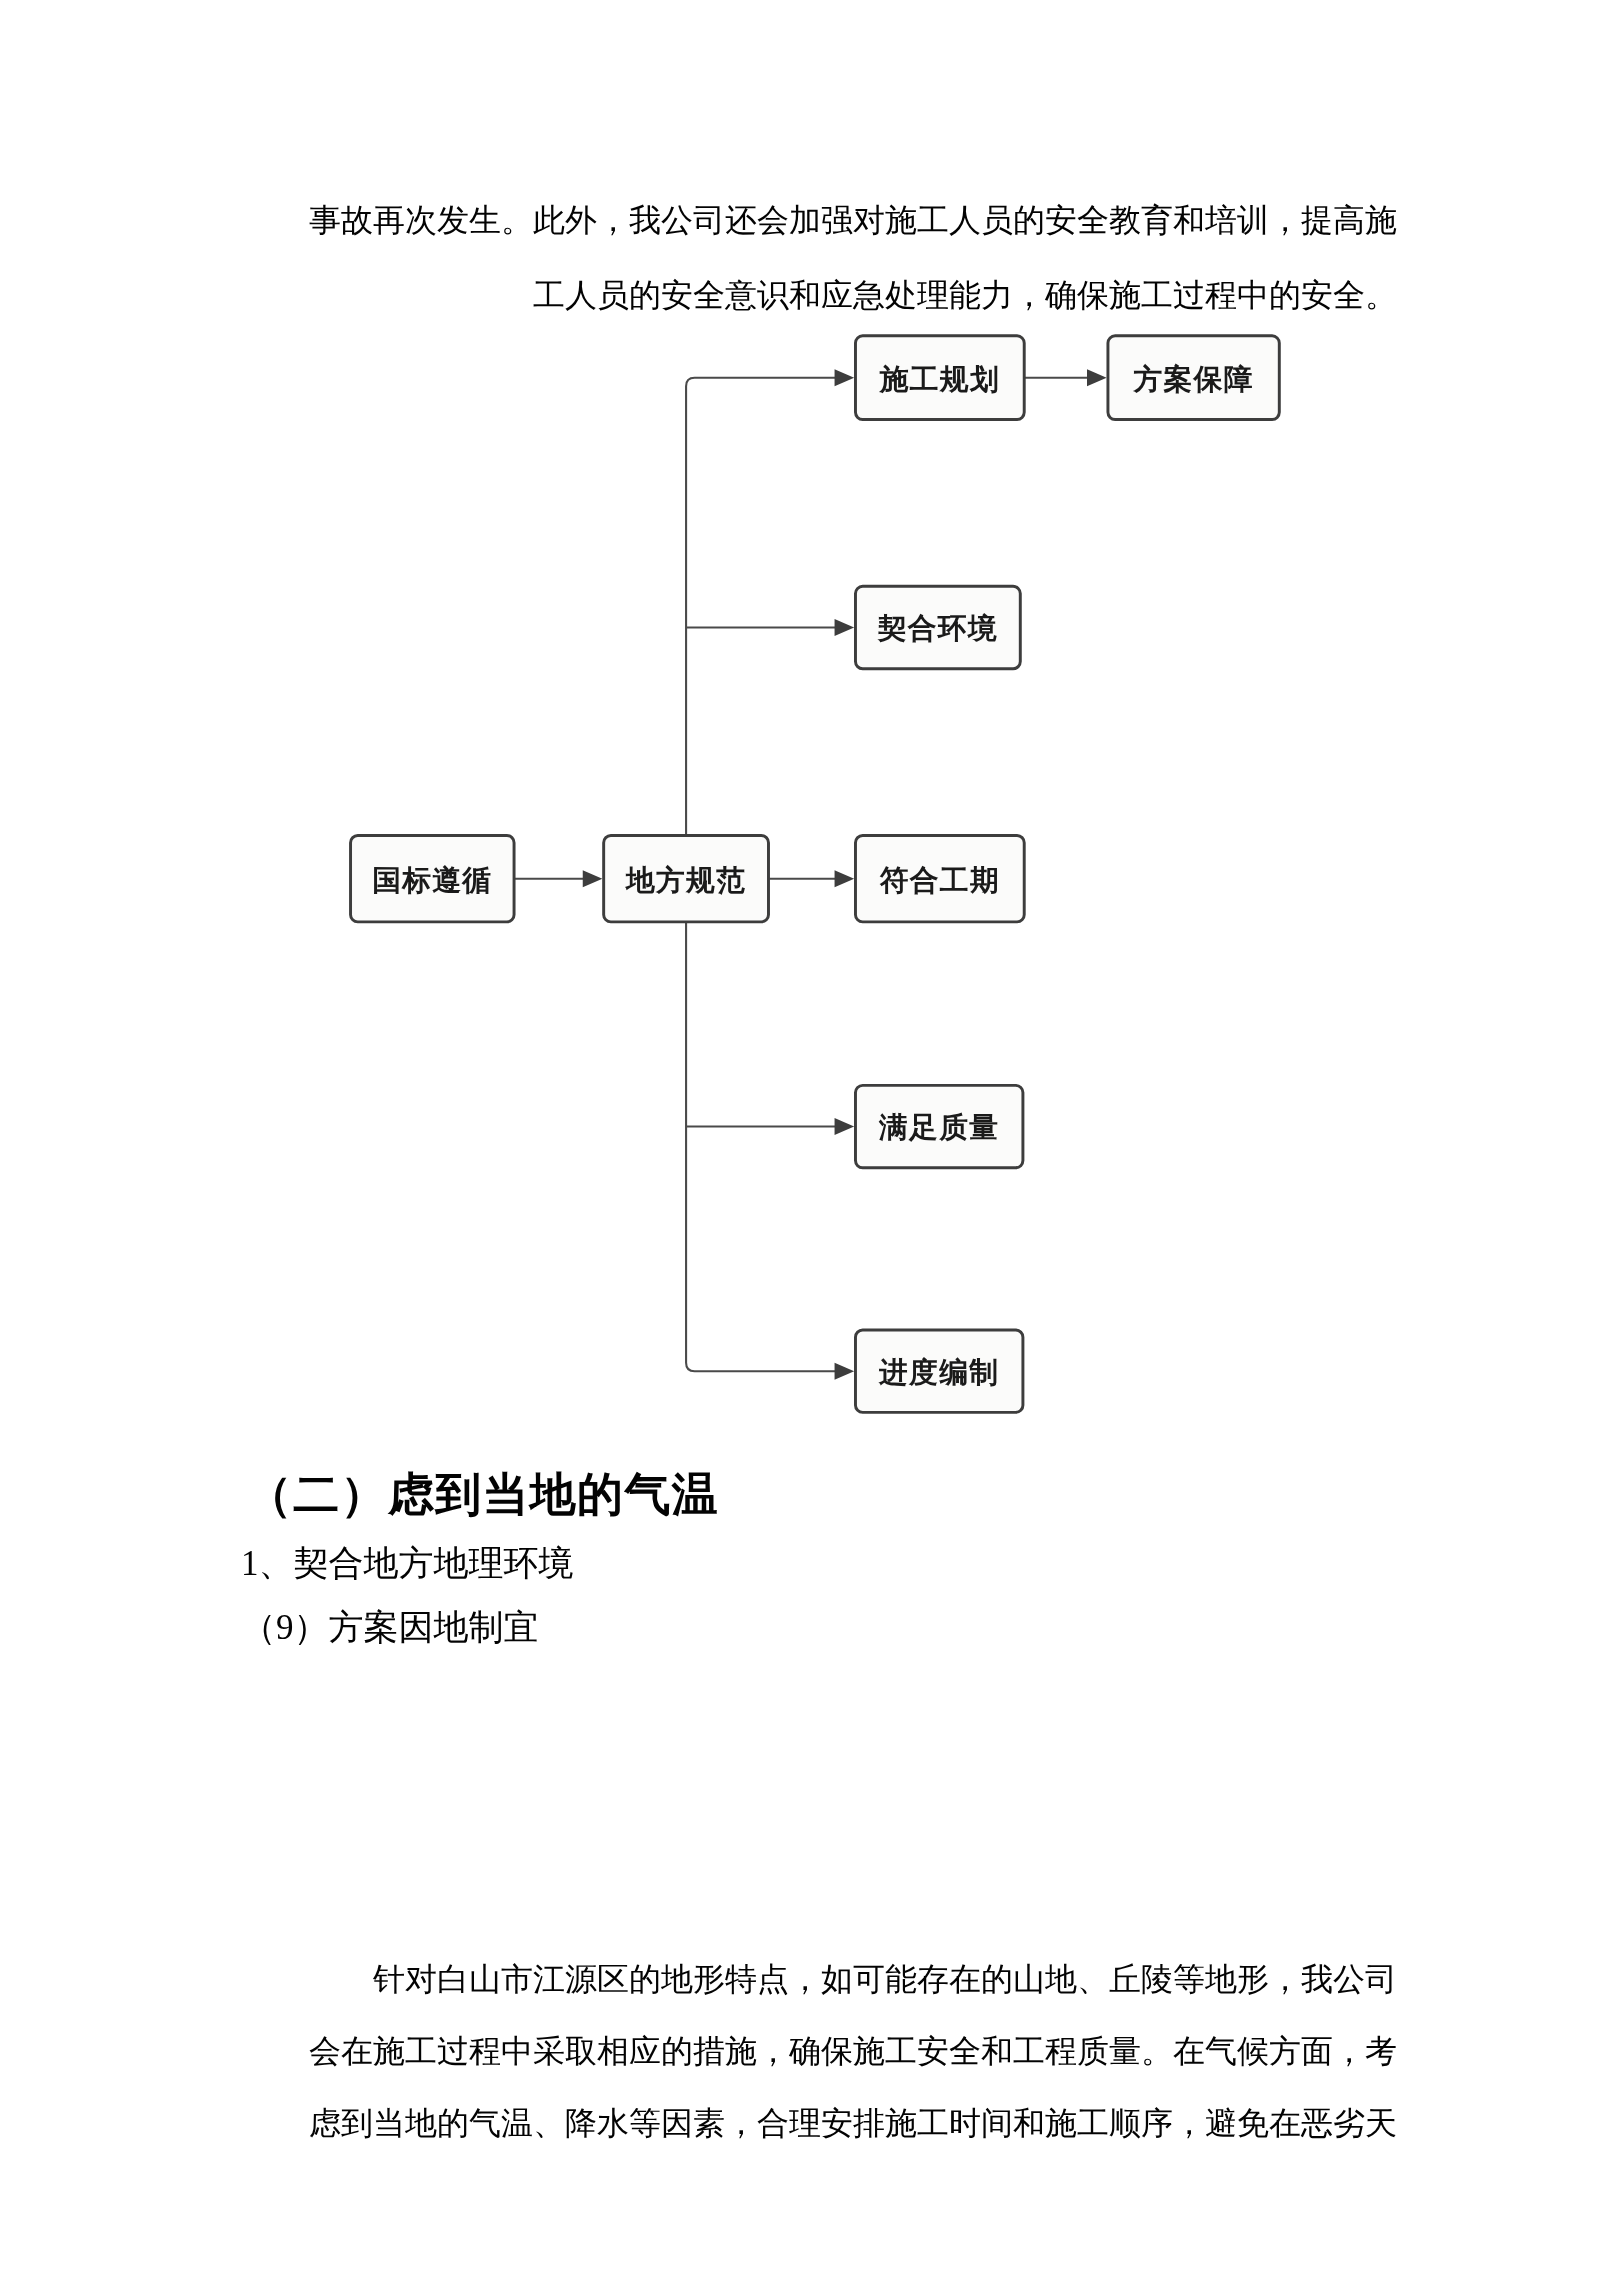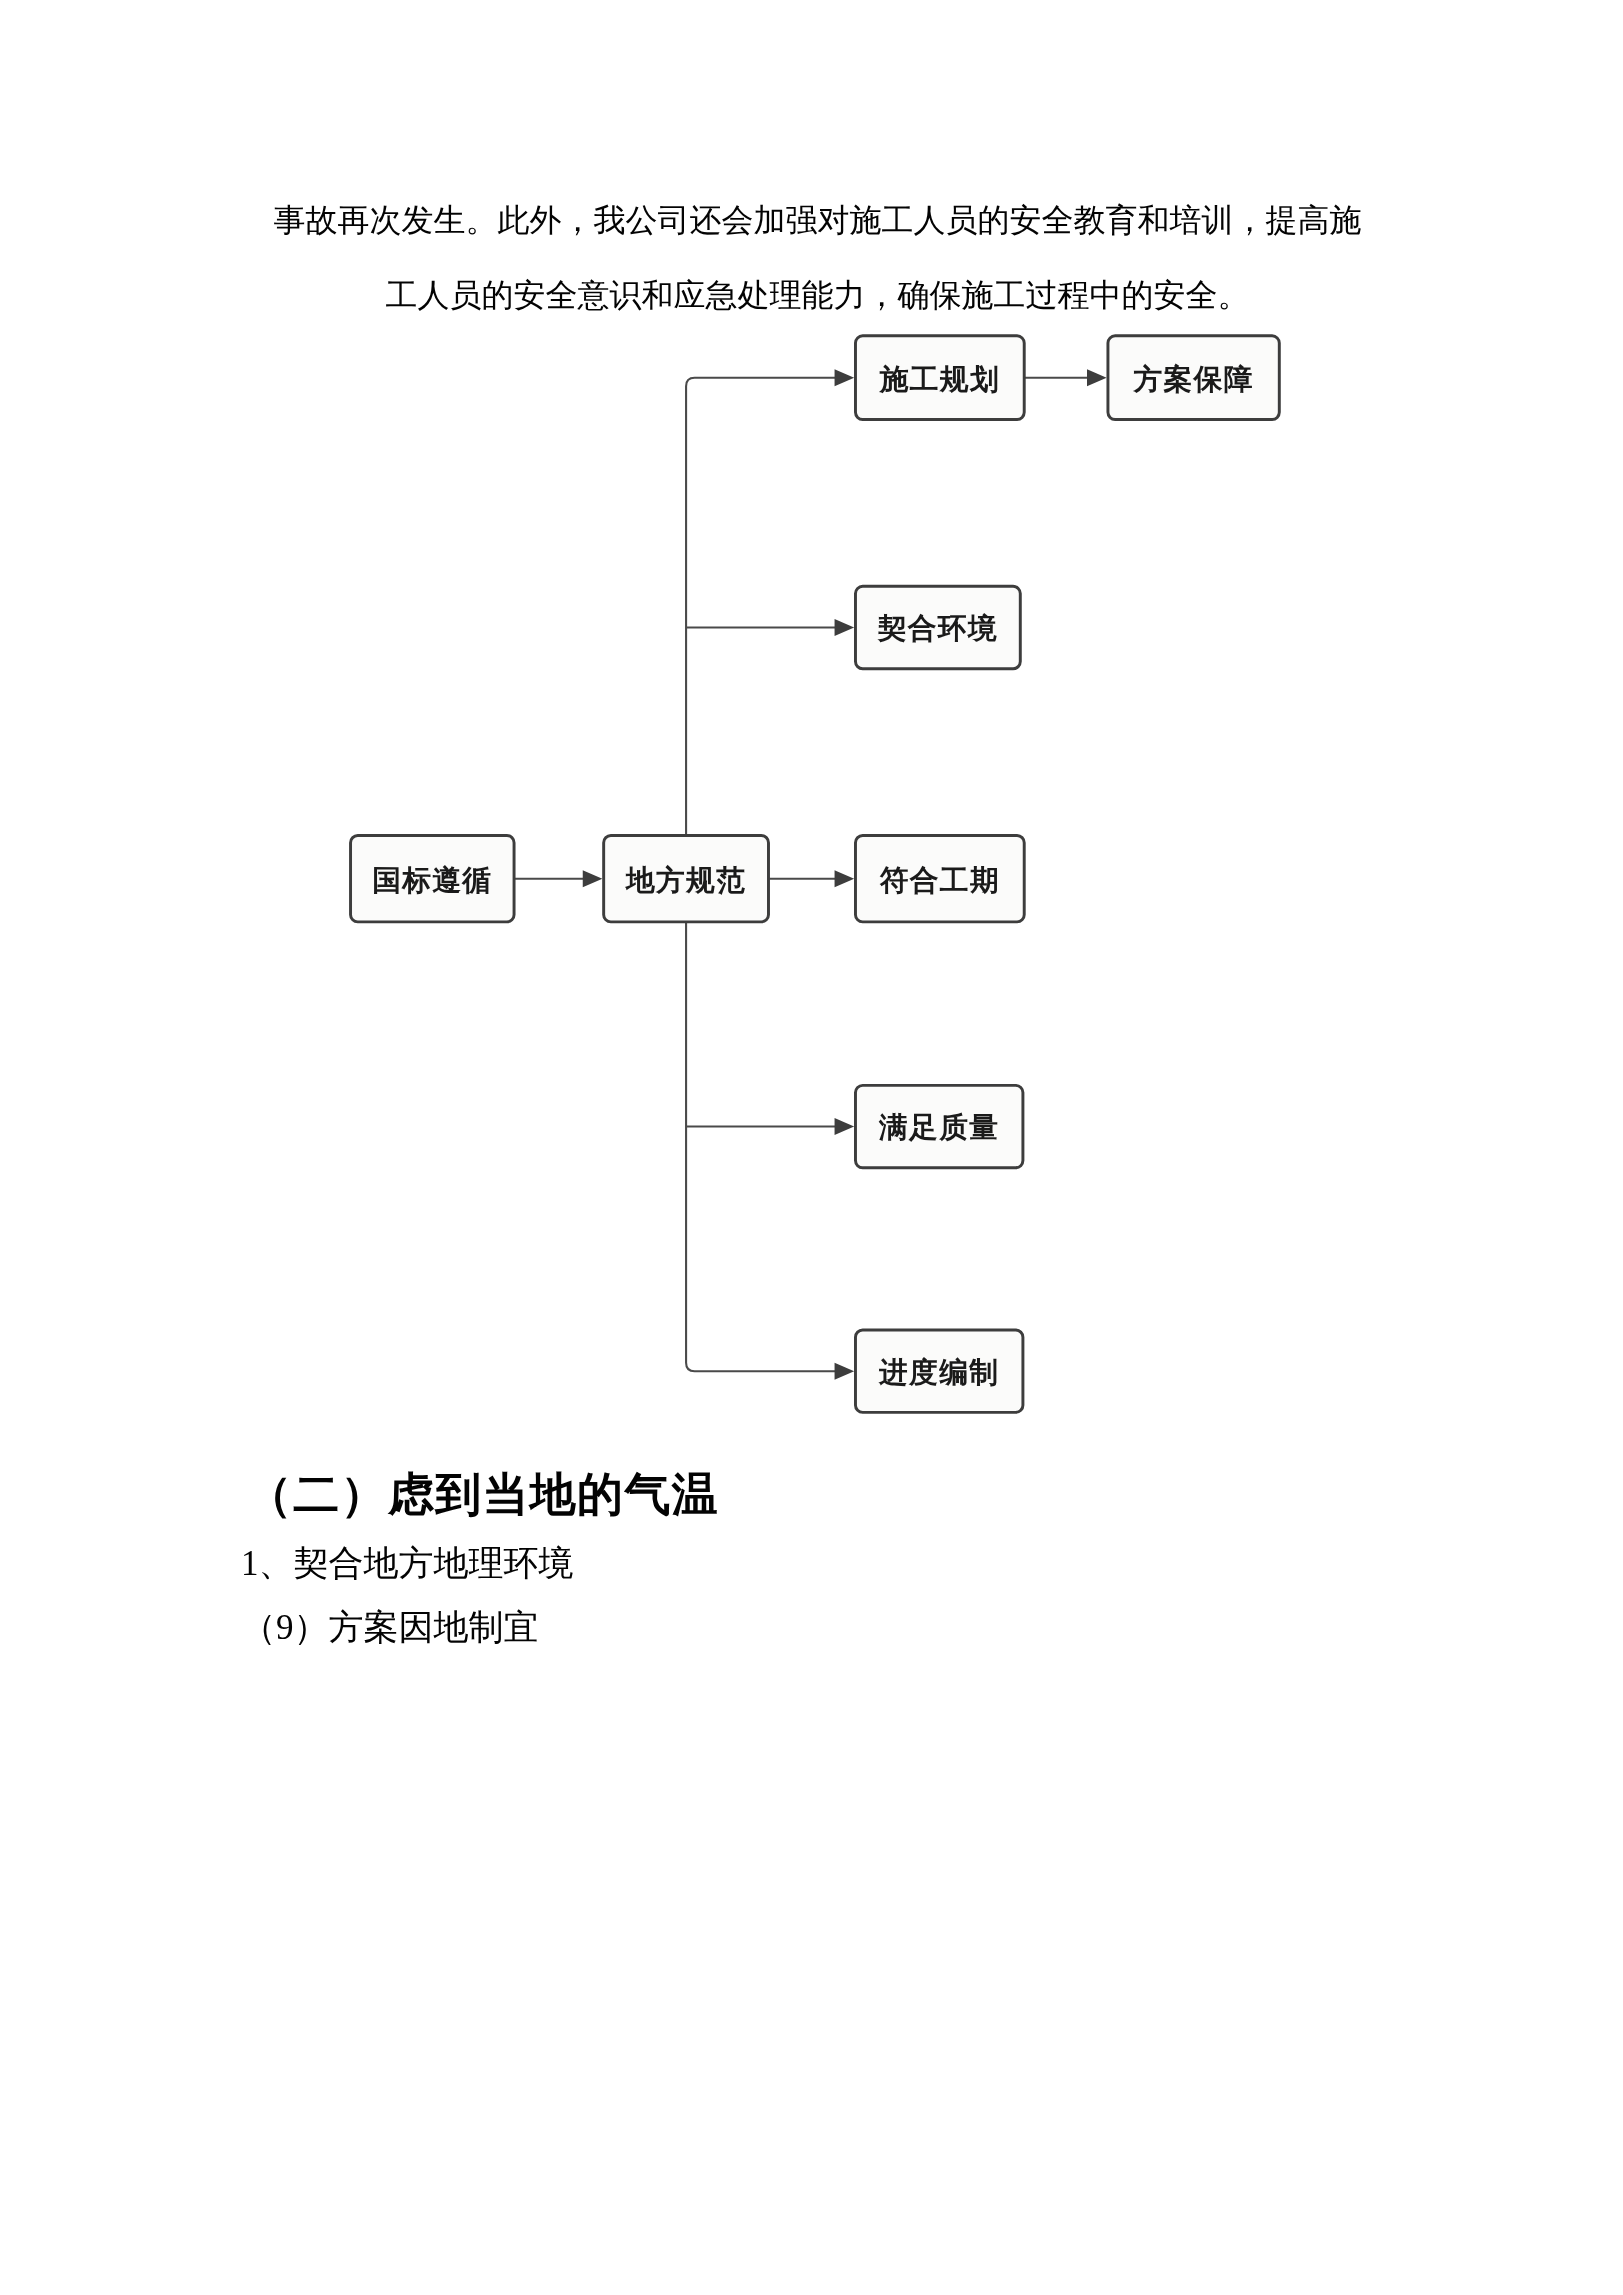--- a/index.html
+++ b/index.html
@@ -6,25 +6,25 @@
   .page {
     position:relative;
     width:1623px; height:2295px;
     background:#ffffff;
     overflow:hidden;
     font-family:"Liberation Serif","DejaVu Serif",serif;
     color:#030303;
   }
   .para {
     position:absolute;
-    left:248px; width:1139px;
+    left:258px; width:1139px;
     font-size:32px;
     line-height:73px;
     white-space:pre-line;
-    text-align:center;
+    text-align:right;
     letter-spacing:0;
   }
   .para-top   { top:183px;  line-height:75px; }
   .para-body1 { top:1657px; line-height:72px; text-indent:64px; }
   .para-body2 { top:1943px; line-height:72px; text-indent:64px; }
   .heading {
     position:absolute;
     left:246px; top:1464px;
     font-size:46px; line-height:62px;
     font-weight:700;
@@ -139,15 +139,18 @@
     </g>
   </svg>
 
   <div class="heading">（二）虑到当地的气温</div>
 
   <div class="sub-item sub-item-1">1、契合地方地理环境</div>
 
   <div class="sub-item sub-item-2">（9）方案因地制宜</div>
 
 
+  <div class="para para-body2">针对白山市江源区的地形特点，如可能存在的山地、丘陵等地形，我公司
+会在施工过程中采取相应的措施，确保施工安全和工程质量。在气候方面，考
+虑到当地的气温、降水等因素，合理安排施工时间和施工顺序，避免在恶劣天</div>
 
 </div>
 
 
 </body></html>

